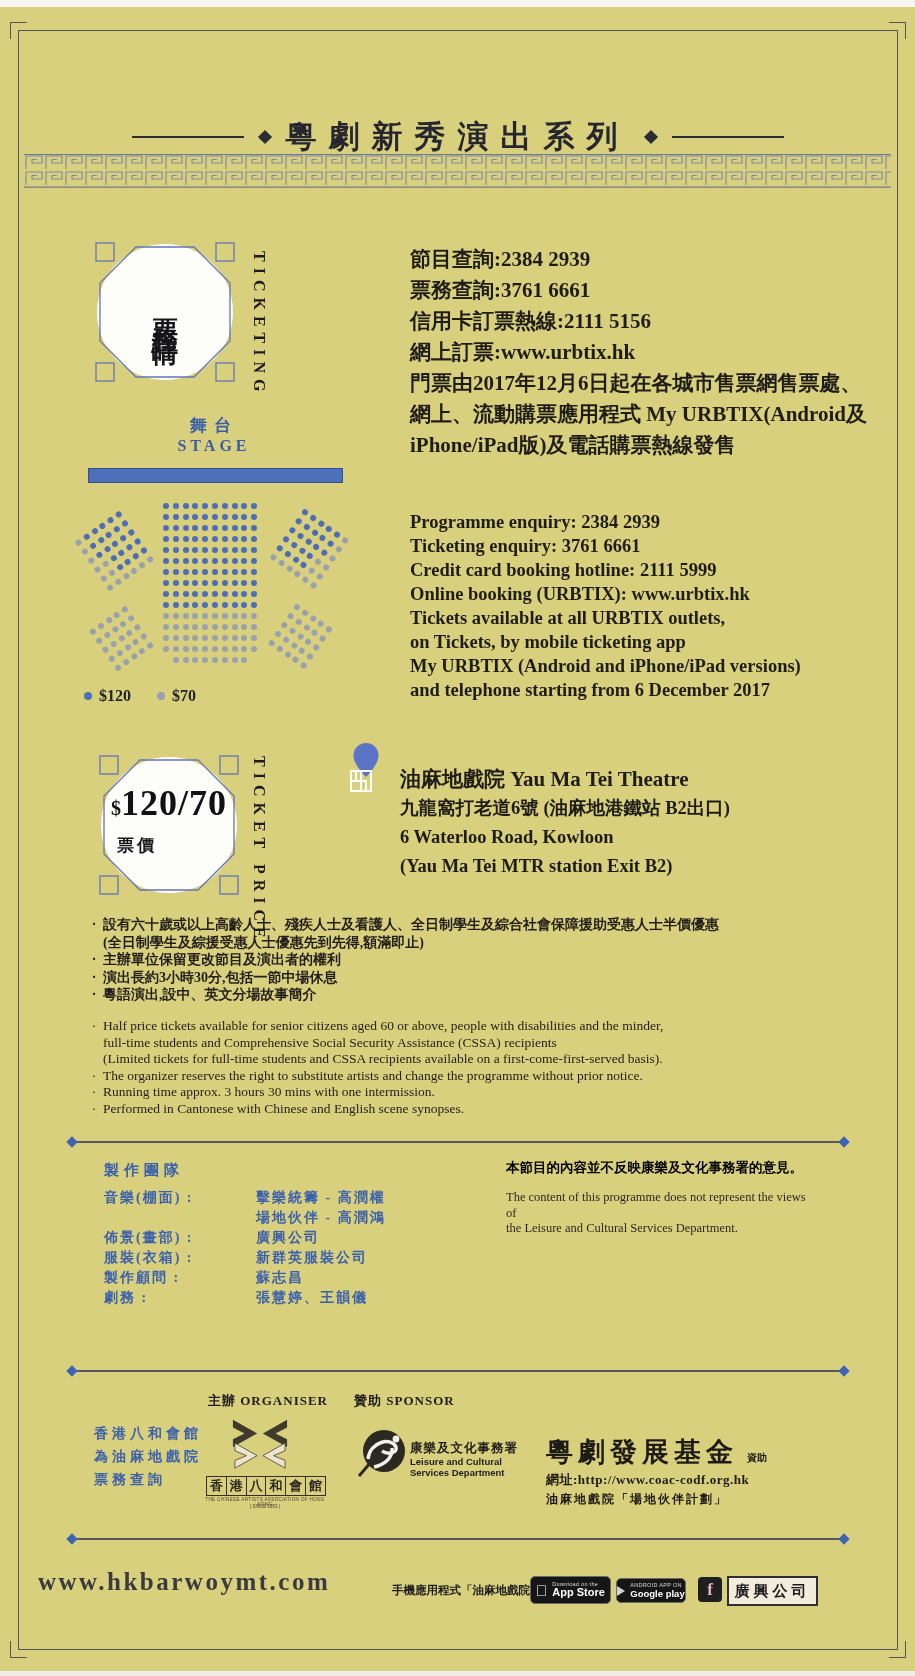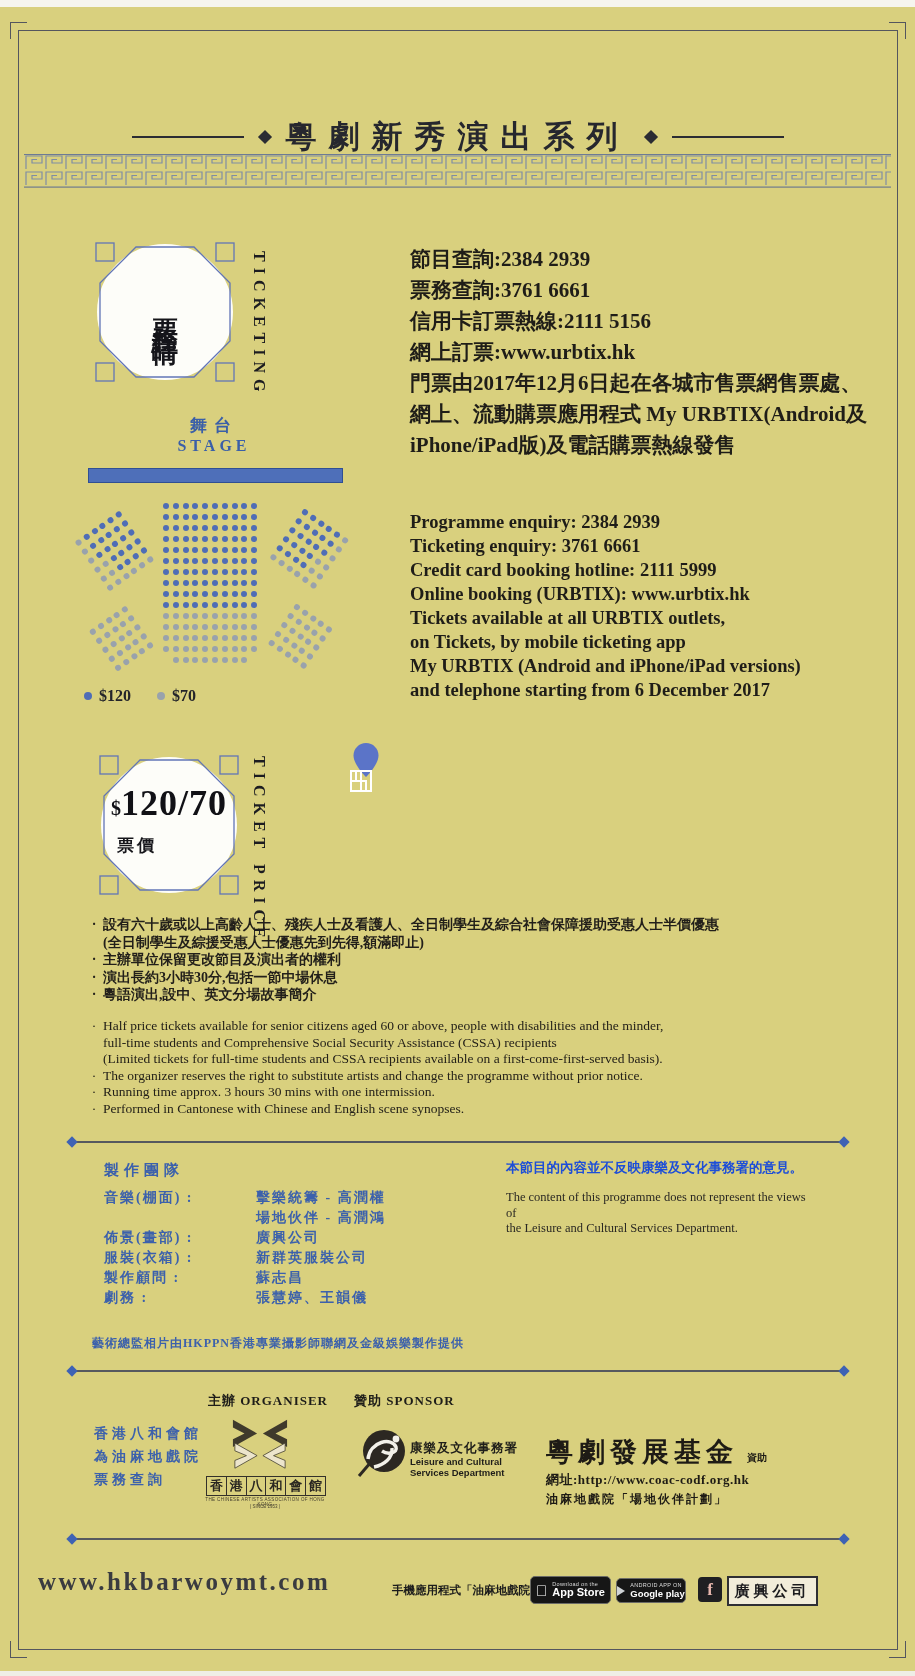--- a/index.html
+++ b/index.html
@@ -69,21 +69,21 @@
   .rule{position:absolute;left:72px;width:772px;height:1.5px;background:#56595f;}
   .rule::before,.rule::after{content:"";position:absolute;width:8px;height:8px;background:#3e62b4;transform:rotate(45deg);top:-3.5px;}
   .rule::before{left:-4px;}
   .rule::after{right:-4px;}
   
   .production{position:absolute;left:104px;top:1161px;color:#3c61ac;}
   .prod-heading{font-size:15px;font-weight:700;letter-spacing:5px;margin-bottom:9px;}
   .prod-row{display:flex;height:20px;font-size:14px;font-weight:700;letter-spacing:2px;}
   .prod-label{width:152px;flex:0 0 152px;}
   .disclaimer{position:absolute;left:506px;top:1159px;width:302px;}
-  .disc-zh{font-size:13.5px;font-weight:700;color:#1d4ed8;margin-bottom:13px;}
+  .disc-zh{font-size:13.5px;font-weight:700;color:#000000;margin-bottom:13px;}
   .disc-en{font-size:12.5px;line-height:15.5px;color:#2a2823;}
   .credit{position:absolute;left:92px;top:1335px;font-size:12px;font-weight:700;letter-spacing:1px;color:#3c61ac;}
   
   .org-label{position:absolute;top:1392px;font-size:13px;font-weight:700;letter-spacing:1px;color:#1e1d19;}
   .partner{position:absolute;left:94px;top:1422px;font-size:14px;font-weight:700;letter-spacing:4px;line-height:23px;color:#3c61ac;}
   .barwo-name{position:absolute;left:206px;top:1476px;width:118px;height:18px;display:flex;border:1.5px solid #33302a;}
   .barwo-cell{flex:1;border-right:1.5px solid #33302a;font-size:13px;font-weight:700;text-align:center;line-height:17px;color:#2a2721;}
   .barwo-cell:last-child{border-right:none;}
   .barwo-cap{position:absolute;left:200px;top:1497px;width:130px;text-align:center;font-size:4.5px;letter-spacing:.4px;color:#47412f;font-family:"Liberation Sans",sans-serif;}
   .barwo-since{position:absolute;left:200px;top:1504px;width:130px;text-align:center;font-size:4.5px;color:#47412f;font-family:"Liberation Sans",sans-serif;}
@@ -574,20 +574,26 @@
     <svg width="28" height="36">
         <path d="M14 1 C7 1 1.5 6.5 1.5 13.5 C1.5 23 14 35 14 35 C14 35 26.5 23 26.5 13.5 C26.5 6.5 21 1 14 1 Z" fill="#5b74c8"></path>
       </svg>
   </div>
   <div class="lattice">
     <svg width="24" height="24">
       <rect x="2" y="2" width="20" height="20" fill="none" stroke="#ffffff" stroke-width="2"></rect>
       <path d="M7 2 V12 H17 V22 M2 12 H12 V2 M12 22 V12" fill="none" stroke="#ffffff" stroke-width="2"></path>
     </svg>
   </div>
+  <div class="venue">
+    <div class="venue-name">油麻地戲院 Yau Ma Tei Theatre</div>
+    <div class="venue-line">九龍窩打老道6號 (油麻地港鐵站 B2出口)</div>
+    <div class="venue-line">6 Waterloo Road, Kowloon</div>
+    <div class="venue-line">(Yau Ma Tei MTR station Exit B2)</div>
+  </div>
 
   <div class="notes-zh">
       <div class="note-line">
         <span class="note-bullet">·</span>
         <span class="note-text">設有六十歲或以上高齡人士、殘疾人士及看護人、全日制學生及綜合社會保障援助受惠人士半價優惠</span>
       </div>
       <div class="note-line">
         <span class="note-bullet"></span>
         <span class="note-text">(全日制學生及綜援受惠人士優惠先到先得,額滿即止)</span>
       </div>
@@ -662,21 +668,20 @@
         </div>
       </div>
   </div>
   <div class="disclaimer">
     <div class="disc-zh">本節目的內容並不反映康樂及文化事務署的意見。</div>
     <div class="disc-en">
         <div class="disc-en-line">The content of this programme does not represent the views of</div>
         <div class="disc-en-line">the Leisure and Cultural Services Department.</div>
       </div>
   </div>
-  <div class="credit">藝術總監相片由HKPPN香港專業攝影師聯網及金級娛樂製作提供</div>
 
   <div class="rule" style="top:1370px;"></div>
 
   <div class="org-label" style="left:208px;">主辦 ORGANISER</div>
   <div class="org-label" style="left:354px;">贊助 SPONSOR</div>
   <div class="partner">
       <div class="partner-line">香港八和會館</div>
       <div class="partner-line">為油麻地戲院</div>
       <div class="partner-line">票務查詢</div>
     </div>

